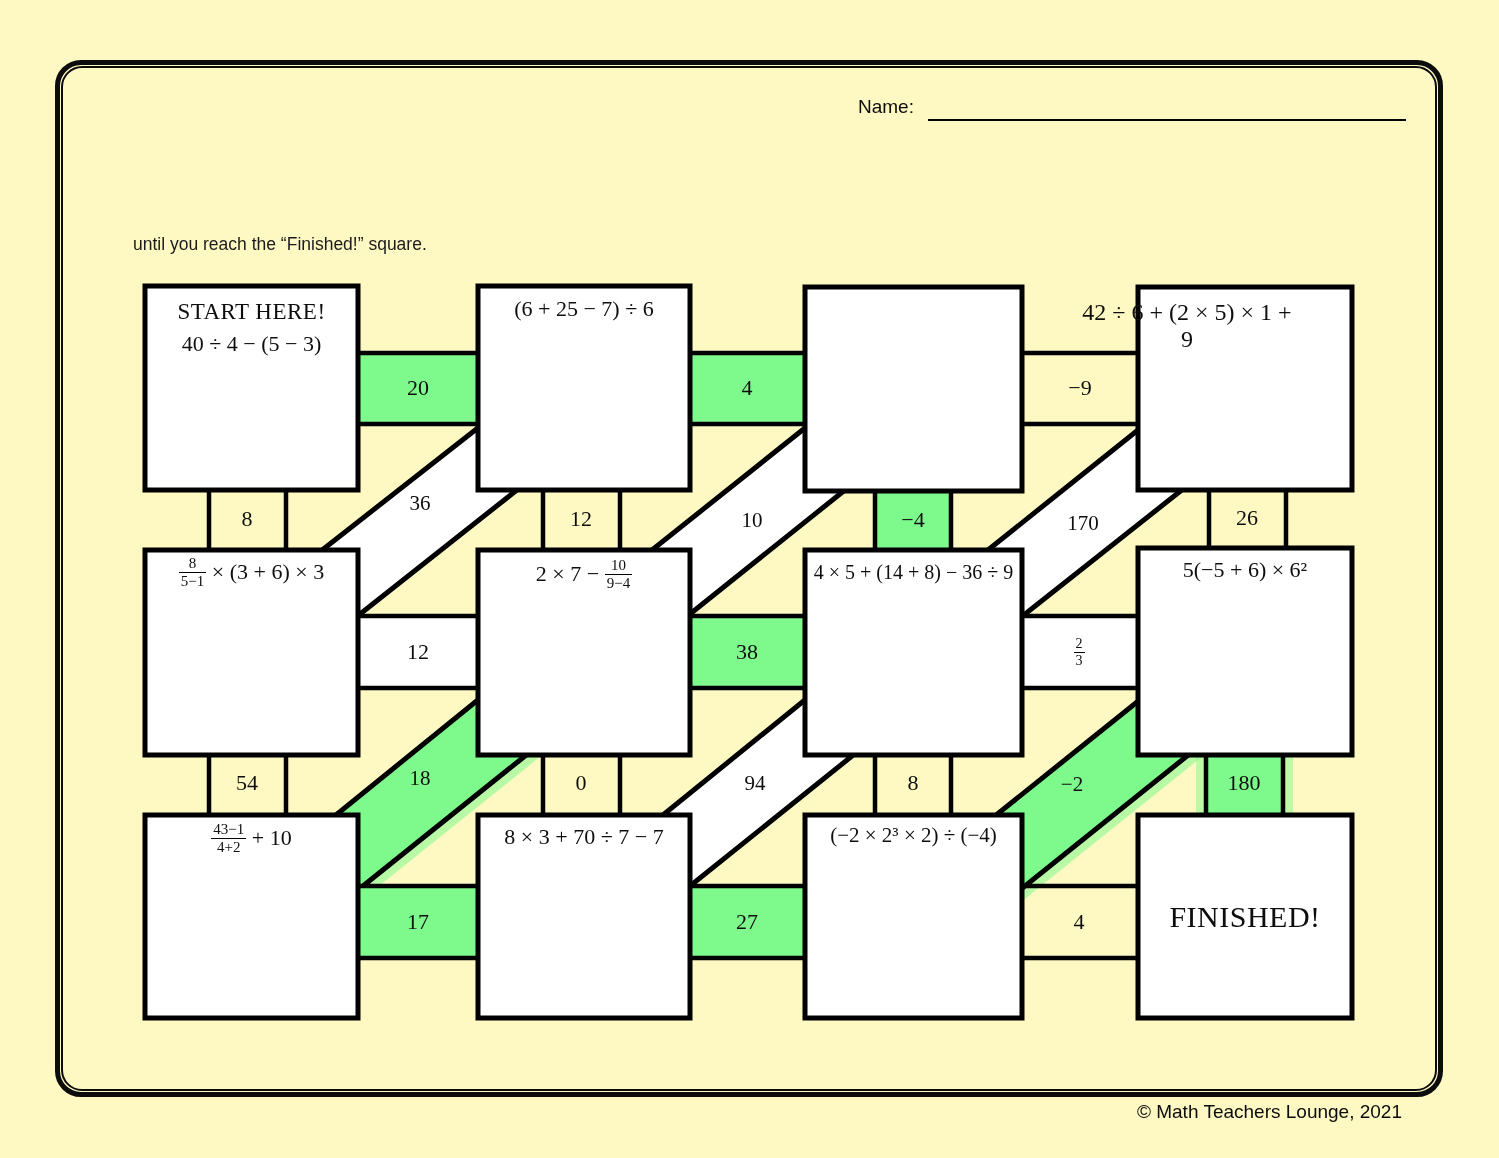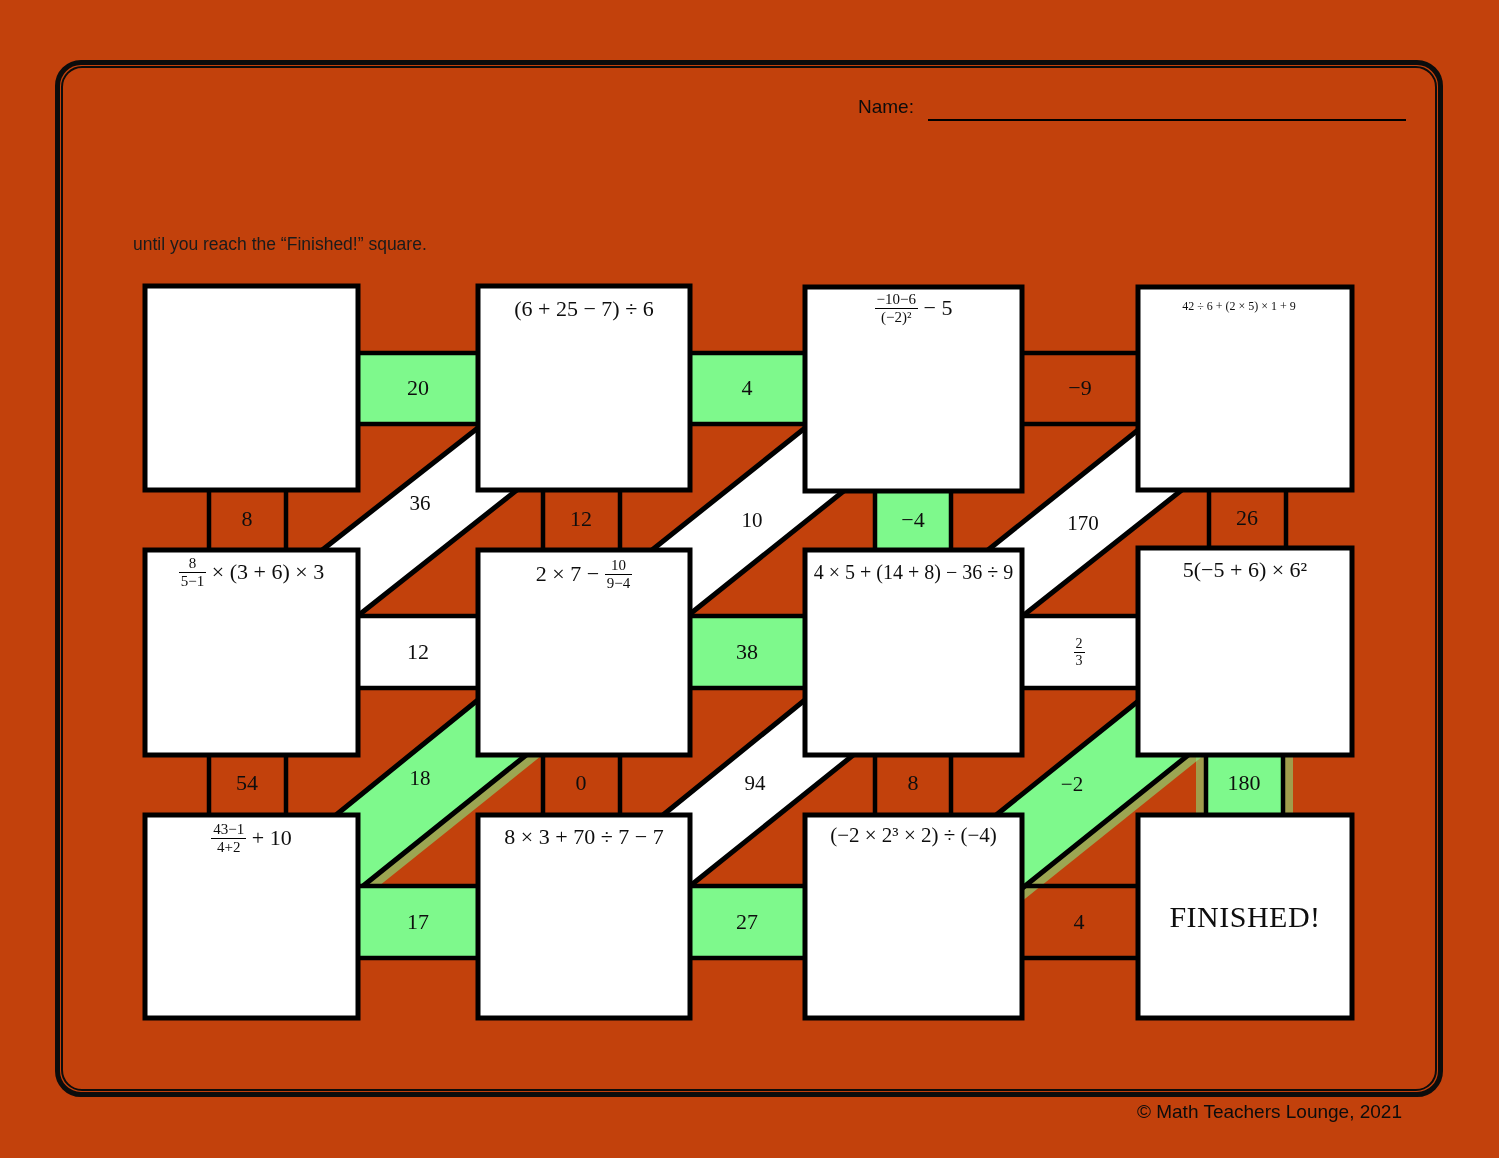--- a/index.html
+++ b/index.html
@@ -1,16 +1,16 @@
 <!DOCTYPE html>
 <html><head>
 <meta charset="utf-8">
 <style>
   html,body{margin:0;padding:0;background:#fff;}
-  .page{position:relative;width:1499px;height:1158px;background:#c2410c;overflow:hidden;
+  .page{position:relative;width:1499px;height:1158px;background:#fef9c3;overflow:hidden;
         font-family:"Liberation Sans",sans-serif;color:#111;}
   .frame{position:absolute;left:55px;top:60px;width:1388px;height:1037px;box-sizing:border-box;
          border:5px solid #0c0c0c;border-radius:26px;}
   .frame::after{content:"";position:absolute;inset:1px;border:2px solid #0c0c0c;border-radius:21px;}
   .name-label{position:absolute;left:858px;top:96px;font-size:19px;color:#0c0c0c;}
   .name-line{position:absolute;left:928px;top:119px;width:478px;border-top:2.5px solid #000;}
   .title{position:absolute;left:0;right:0;top:146px;margin:0;text-align:center;
          font-size:43px;font-weight:normal;letter-spacing:2px;color:#0c0c0c;}
   .directions{position:absolute;left:133px;top:207px;width:1200px;margin:0;
          font-size:17.5px;line-height:25px;color:#1b1b1b;}
@@ -104,23 +104,26 @@
       <rect x="478" y="550" width="212" height="205"></rect>
       <rect x="805" y="550" width="217" height="205"></rect>
       <rect x="1138" y="548" width="214" height="207"></rect>
       <rect x="145" y="815" width="213" height="203"></rect>
       <rect x="478" y="815" width="212" height="203"></rect>
       <rect x="805" y="815" width="217" height="203"></rect>
       <rect x="1138" y="815" width="214" height="203"></rect>
     </g>
   </svg>
 
+  <div class="sqtext" style="left:145px;top:299px;width:213px">
+    <div class="sqtitle">START HERE!</div>
+    <div>40 ÷ 4 − (5 − 3)</div>
+  </div>
   <div class="sqtext" style="left:478px;top:296px;width:212px">(6 + 25 − 7) ÷ 6</div>
-  <div class="sqtext" style="left:805px;top:293px;width:217px"><span class="fr"><span class="n">−10−6</span><span class="d">(−2)²</span></span><span> − 5</span></div>
-  <div class="sqtext" style="left:1132px;top:299px;width:214px;font-size:12px">42 ÷ 6 + (2 × 5) × 1 + 9</div>
+  <div class="sqtext" style="left:1080px;top:299px;width:214px;font-size:24px">42 ÷ 6 + (2 × 5) × 1 + 9</div>
 
   <div class="sqtext" style="left:145px;top:557px;width:213px"><span class="fr"><span class="n">8</span><span class="d">5−1</span></span><span> × (3 + 6) × 3</span></div>
   <div class="sqtext" style="left:478px;top:559px;width:212px"><span>2 × 7 − </span><span class="fr"><span class="n">10</span><span class="d">9−4</span></span></div>
   <div class="sqtext" style="left:805px;top:561px;width:217px;font-size:20px">4 × 5 + (14 + 8) − 36 ÷ 9</div>
   <div class="sqtext" style="left:1138px;top:557px;width:214px">5(−5 + 6) × 6²</div>
 
   <div class="sqtext" style="left:145px;top:823px;width:213px"><span class="fr"><span class="n">43−1</span><span class="d">4+2</span></span><span> + 10</span></div>
   <div class="sqtext" style="left:478px;top:824px;width:212px">8 × 3 + 70 ÷ 7 − 7</div>
   <div class="sqtext" style="left:805px;top:823px;width:217px;font-size:21px">(−2 × 2³ × 2) ÷ (−4)</div>
   <div class="sqtext finish" style="left:1138px;top:815px;width:214px;height:203px">FINISHED!</div>

